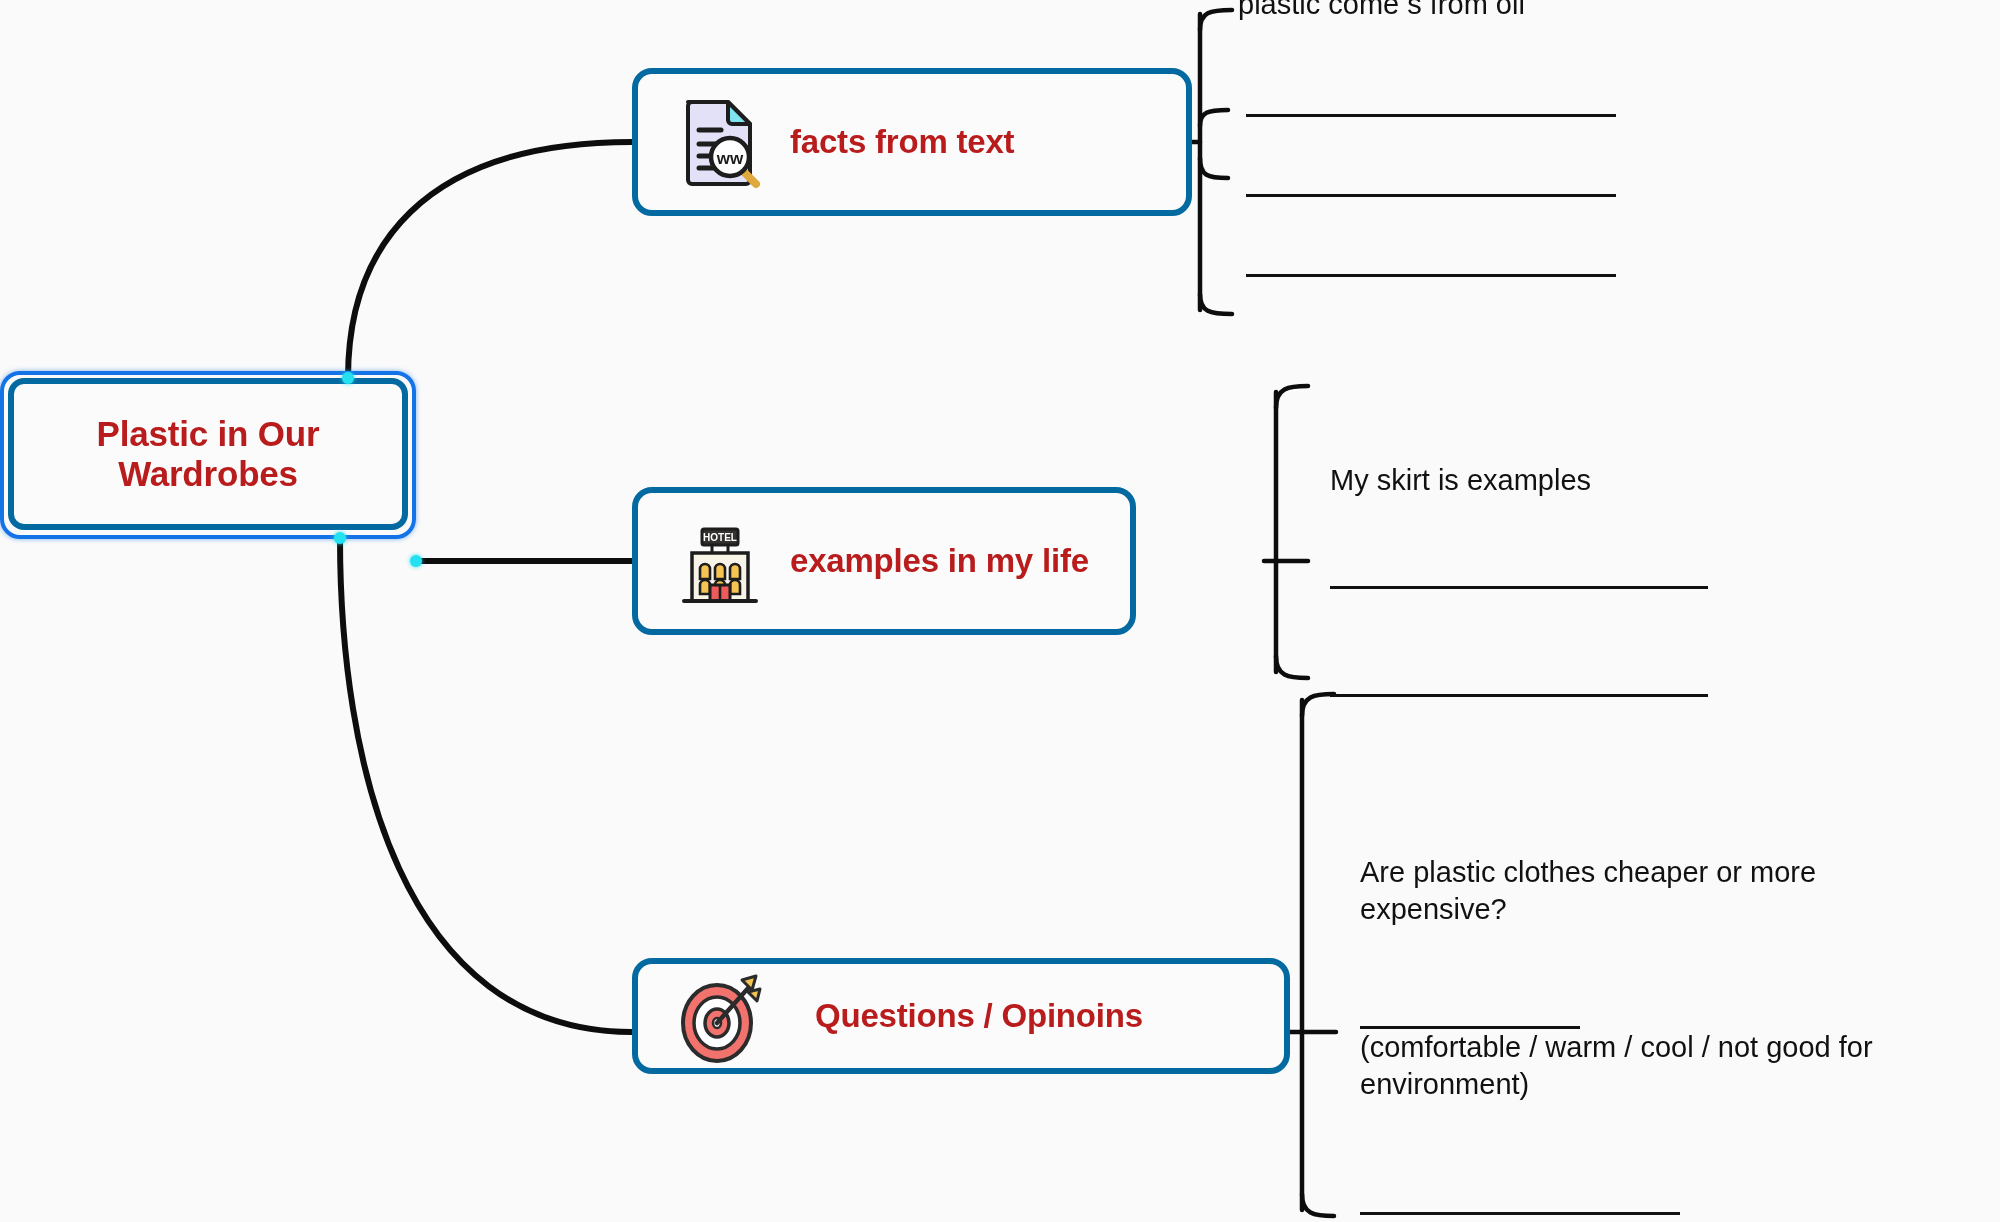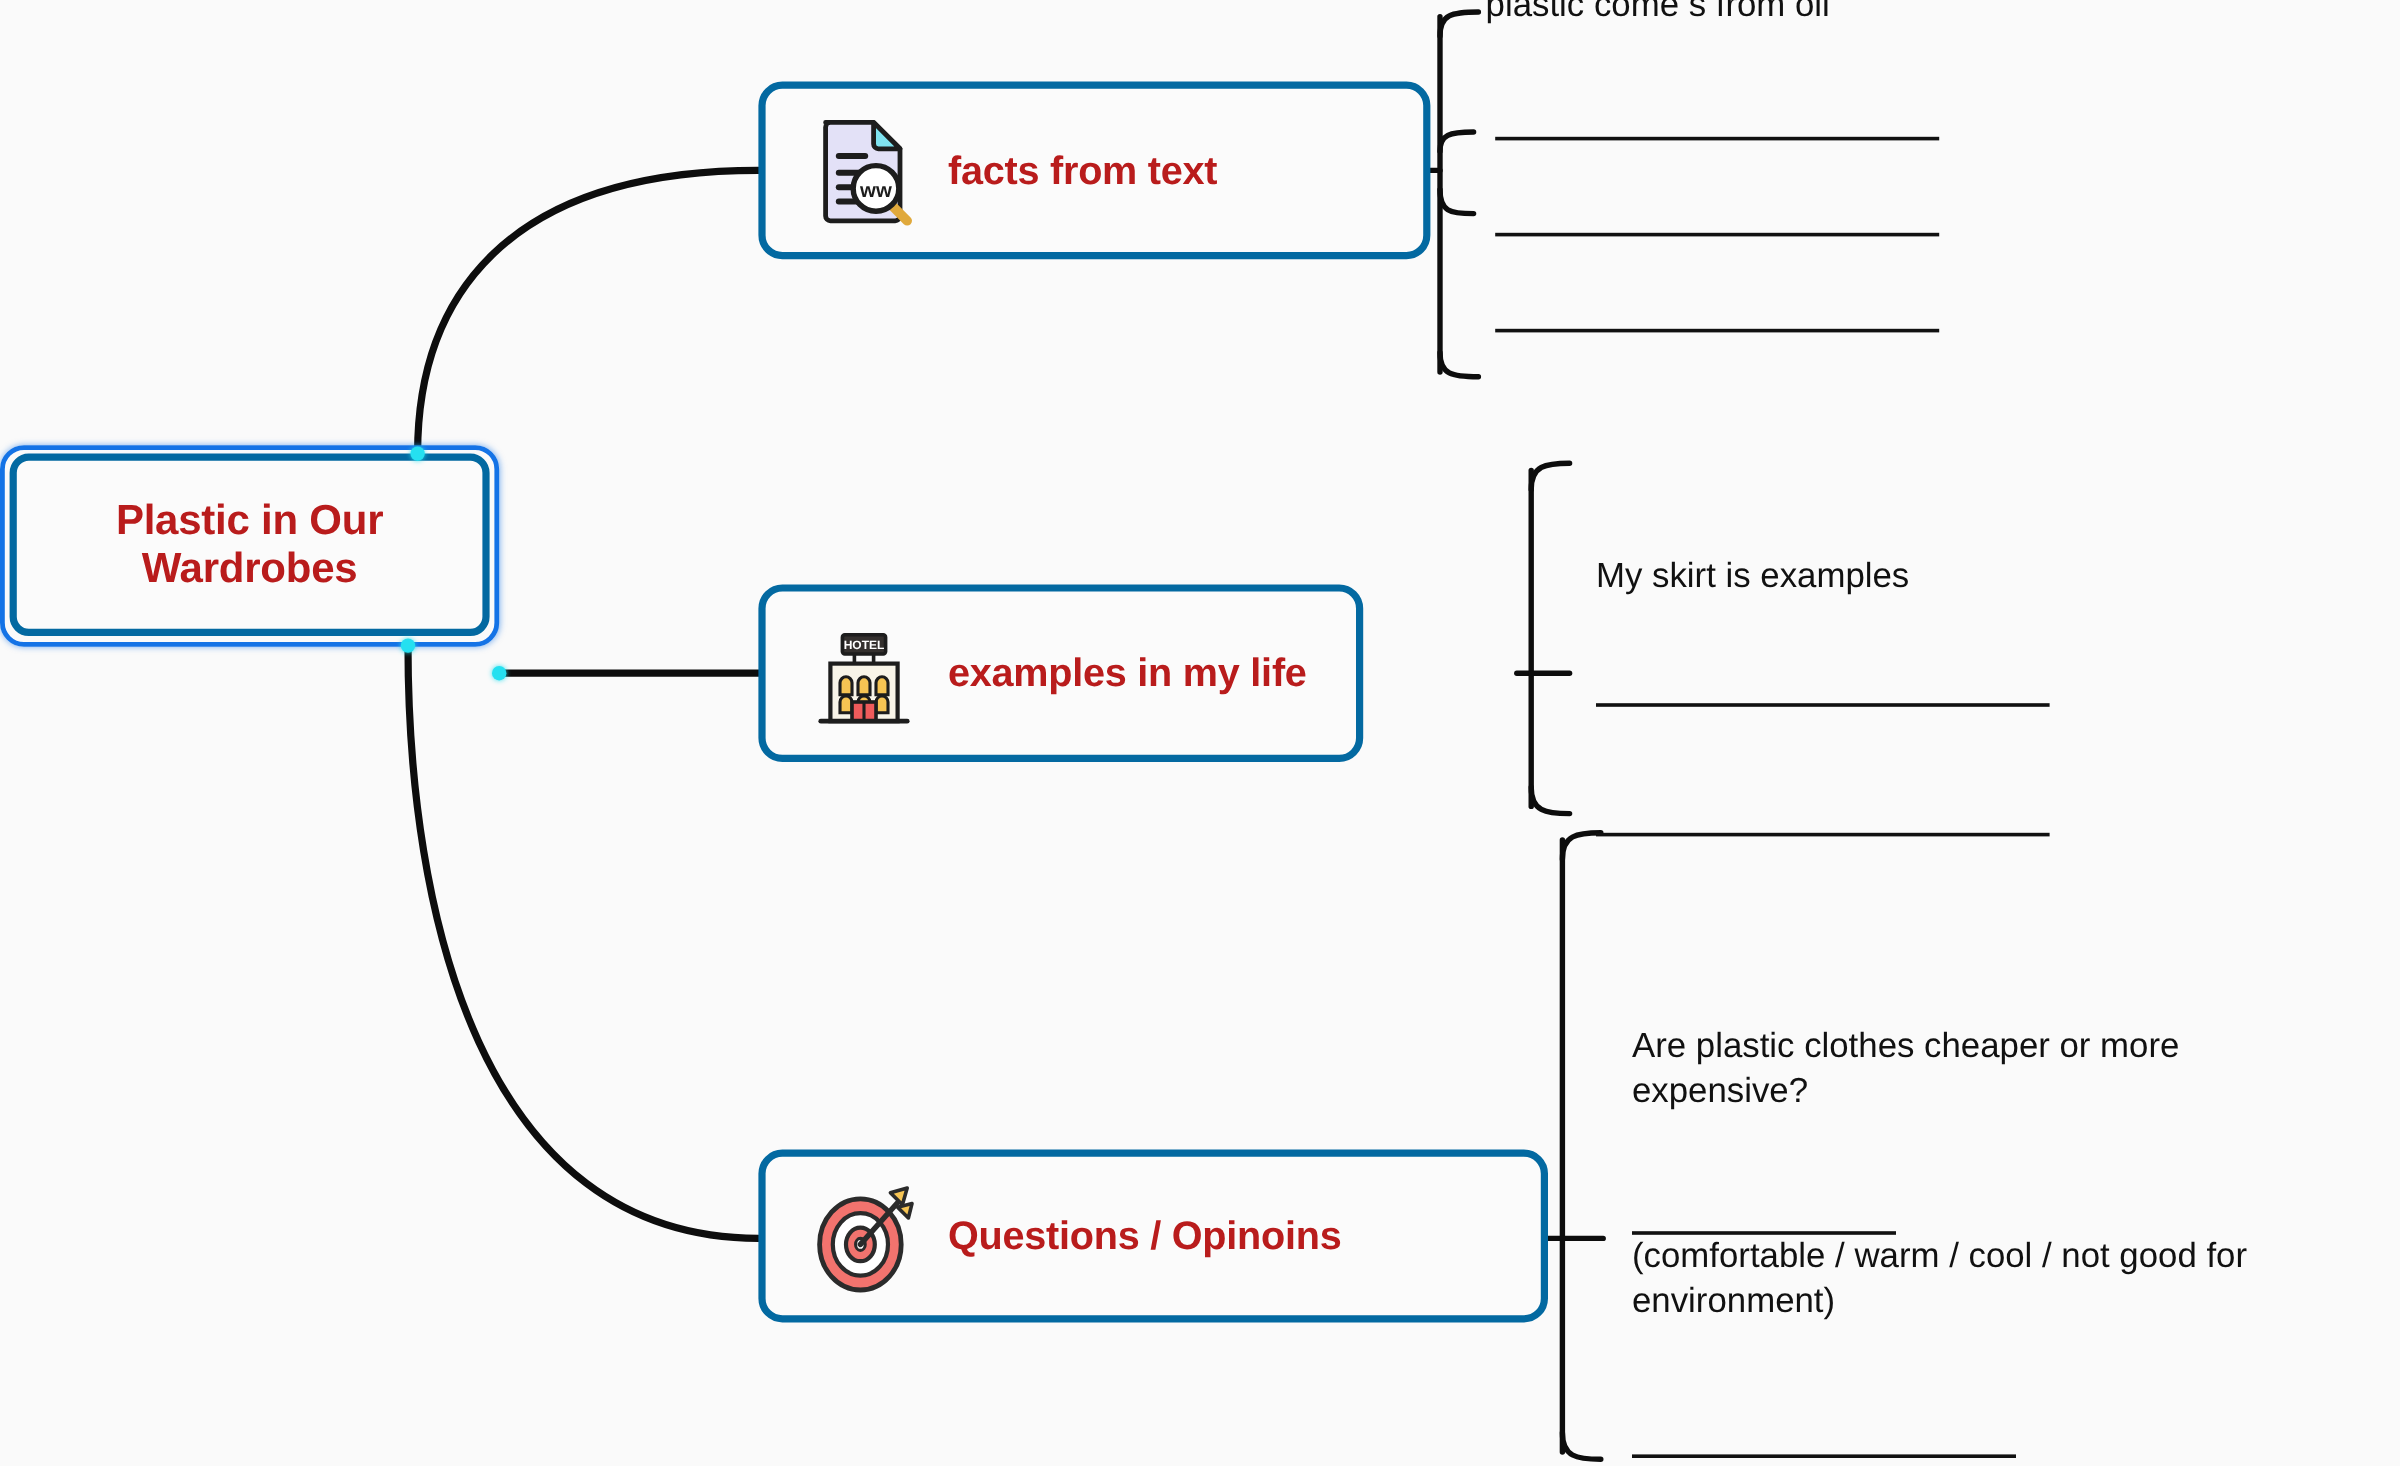--- a/index.html
+++ b/index.html
@@ -78,21 +78,21 @@
     width: 12px; height: 12px;
     background: #25e0f0;
     border-radius: 50%;
     z-index: 9;
     box-shadow: 0 0 4px rgba(37,224,240,.9);
   }
 
   
   #node-facts  { left: 632px; top: 68px;  width: 560px; height: 148px; padding: 0 22px; }
   #node-examples { left: 632px; top: 487px; width: 504px; height: 148px; padding: 0 22px; }
-  #node-questions { left: 632px; top: 958px; width: 658px; height: 144px; padding: 0 22px; }
+  #node-questions { left: 632px; top: 958px; width: 658px; height: 116px; padding: 0 22px; gap: 25px; }
 
   #node-facts .label,
   #node-examples .label,
   #node-questions .label { font-size: 33px; }
   #node-facts .icon, #node-examples .icon, #node-questions .icon {
     width: 120px; height: 110px; margin-right: 10px;
   }
 
   
   .leaf {

